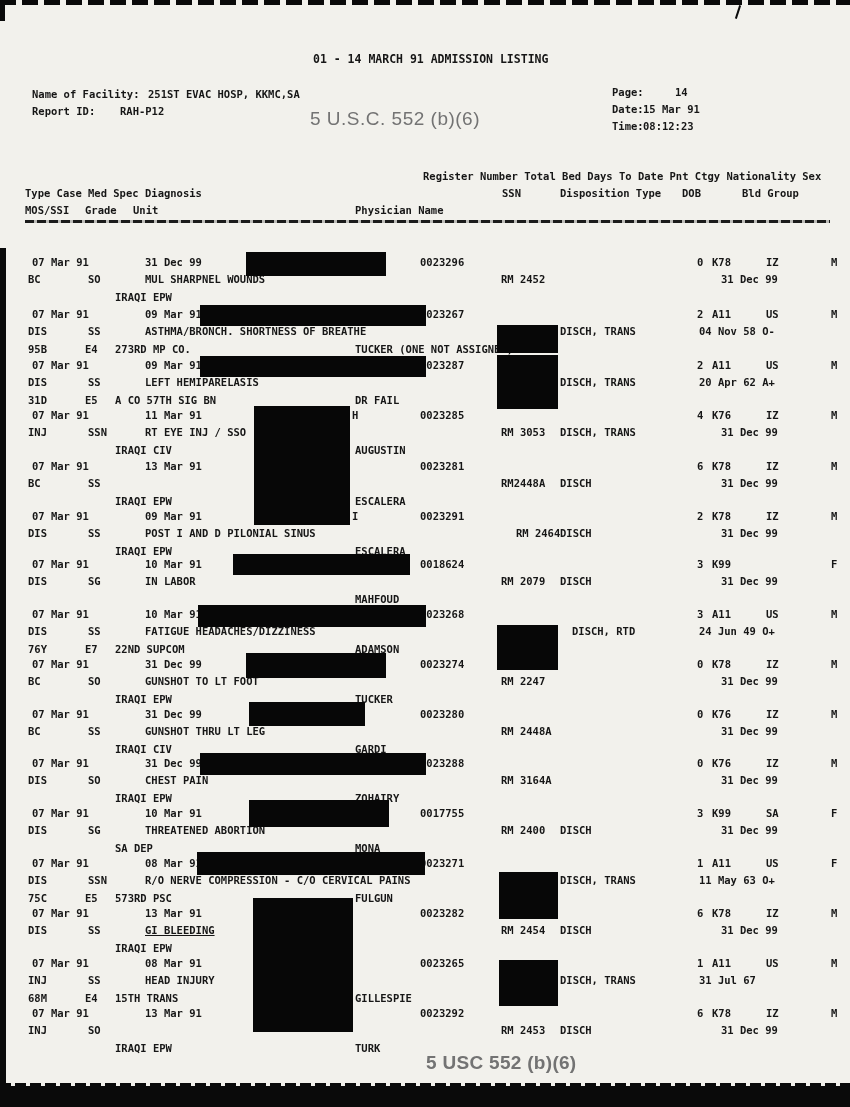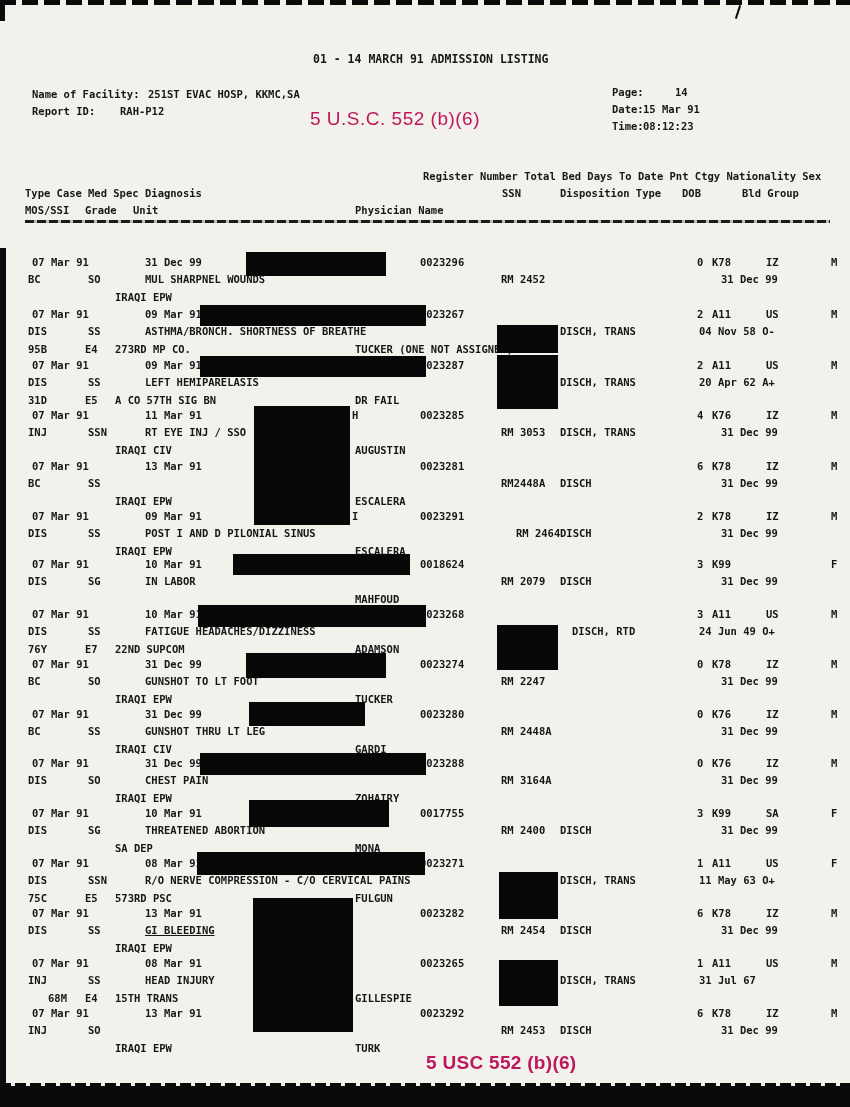--- a/index.html
+++ b/index.html
@@ -16,21 +16,21 @@
     font-weight:bold;
     font-size:10.5px;
     line-height:12px;
     white-space:pre;
     color:#161616;
   }
   .title{font-size:11.5px;}
   .stamp{
     position:absolute;
     font-family:"Liberation Sans",sans-serif;
-    color:#be185d;
+    color:#737373;
     white-space:pre;
   }
   .stamp-top{font-size:19px;letter-spacing:.5px;}
   .stamp-bottom{font-size:19px;font-weight:bold;letter-spacing:.3px;}
   .redaction{position:absolute;background:#070707;}
   .sep{
     position:absolute;left:25px;top:220px;width:805px;height:3px;
     background:repeating-linear-gradient(90deg,#1b1b1b 0 9px,rgba(27,27,27,.25) 9px 12px);
   }
   .edge-top{
@@ -302,21 +302,21 @@
       <div class="t" style="left: 420px; top: 957px;">0023265</div>
       <div class="t" style="left: 697px; top: 957px;">1</div>
       <div class="t" style="left: 712px; top: 957px;">A11</div>
       <div class="t" style="left: 766px; top: 957px;">US</div>
       <div class="t" style="left: 831px; top: 957px;">M</div>
       <div class="t" style="left: 28px; top: 974px;">INJ</div>
       <div class="t" style="left: 88px; top: 974px;">SS</div>
       <div class="t" style="left: 145px; top: 974px;">HEAD INJURY</div>
       <div class="t" style="left: 560px; top: 974px;">DISCH, TRANS</div>
       <div class="t" style="left: 699px; top: 974px;">31 Jul 67</div>
-      <div class="t" style="left: 28px; top: 992px; margin-left: 20px;">68M</div>
+      <div class="t" style="left: 28px; top: 992px;">68M</div>
       <div class="t" style="left: 85px; top: 992px;">E4</div>
       <div class="t" style="left: 115px; top: 992px;">15TH TRANS</div>
       <div class="t" style="left: 355px; top: 992px;">GILLESPIE</div>
       <div class="t" style="left: 32px; top: 1007px;">07 Mar 91</div>
       <div class="t" style="left: 145px; top: 1007px;">13 Mar 91</div>
       <div class="t" style="left: 420px; top: 1007px;">0023292</div>
       <div class="t" style="left: 697px; top: 1007px;">6</div>
       <div class="t" style="left: 712px; top: 1007px;">K78</div>
       <div class="t" style="left: 766px; top: 1007px;">IZ</div>
       <div class="t" style="left: 831px; top: 1007px;">M</div>

